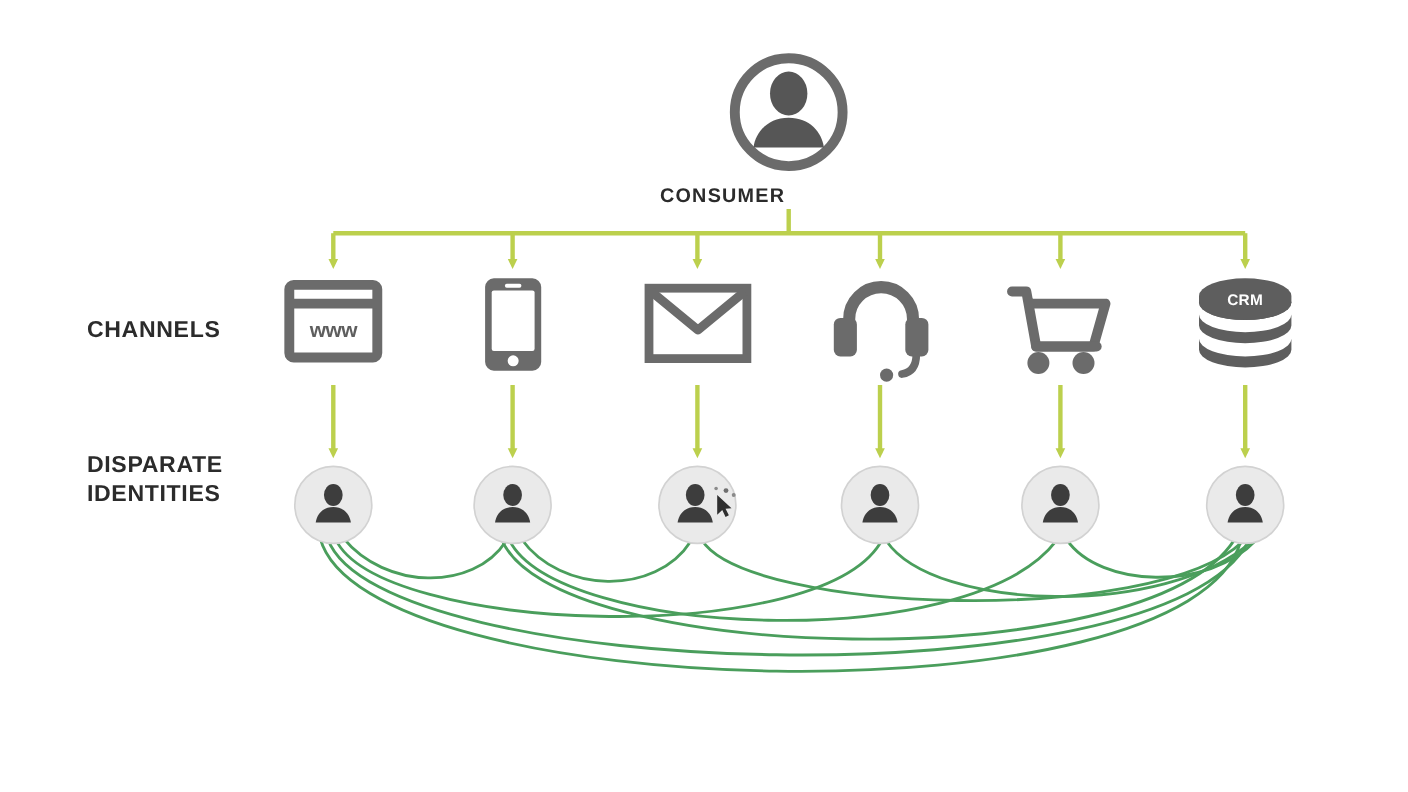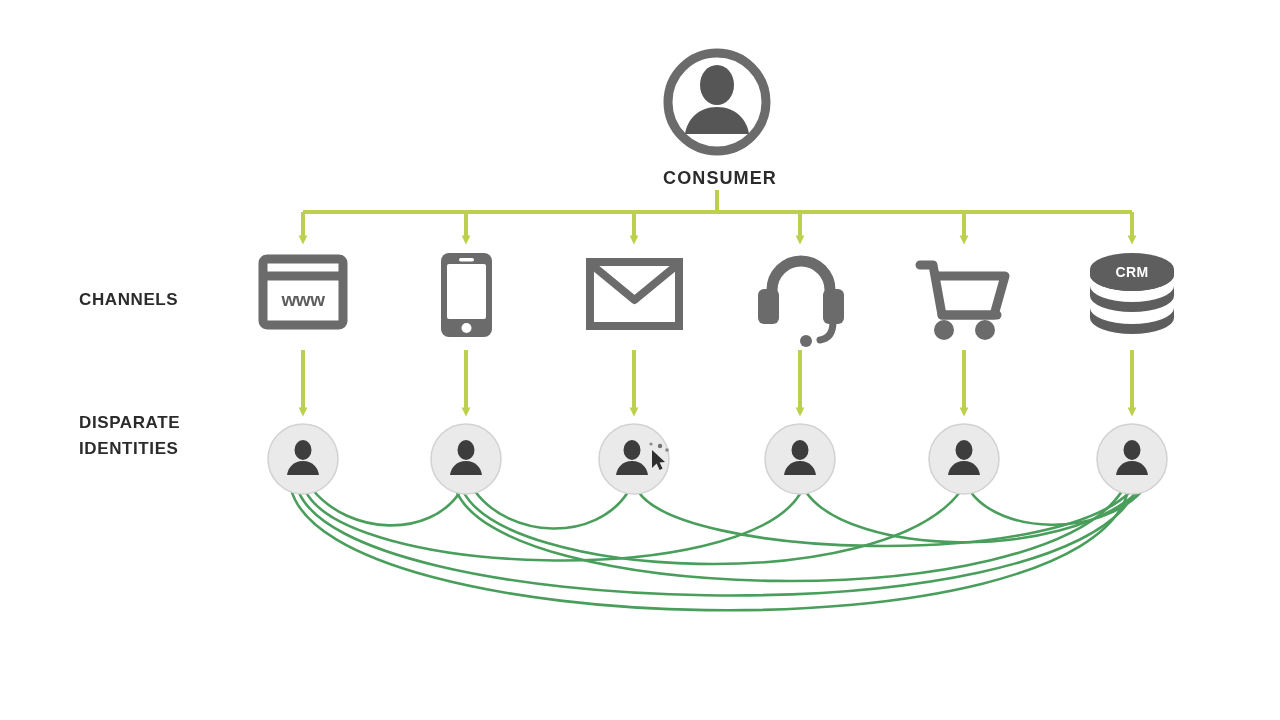--- a/index.html
+++ b/index.html
@@ -19,35 +19,35 @@
     position: absolute;
     left: 0;
     top: 0;
     width: 1280px;
     height: 720px;
   }
   .row-label {
     position: absolute;
     color: #2b2b2b;
     font-family: "Liberation Sans", sans-serif;
-    font-size: 17px;
+    font-size: 21px;
     font-weight: bold;
     letter-spacing: 0.6px;
     line-height: 26px;
     text-align: left;
     white-space: pre-line;
   }
   #label-channels { left: 79px; top: 287px; }
   #label-identities { left: 79px; top: 410px; }
   #consumer-caption {
     position: absolute;
     left: 600px;
     top: 168px;
     width: 240px;
-    text-align: center;
+    text-align: left;
     color: #2b2b2b;
     font-family: "Liberation Sans", sans-serif;
     font-size: 18px;
     font-weight: bold;
     letter-spacing: 1.1px;
   }
   .www-text {
     font-family: "Liberation Sans", sans-serif;
     font-size: 19px;
     font-weight: bold;

